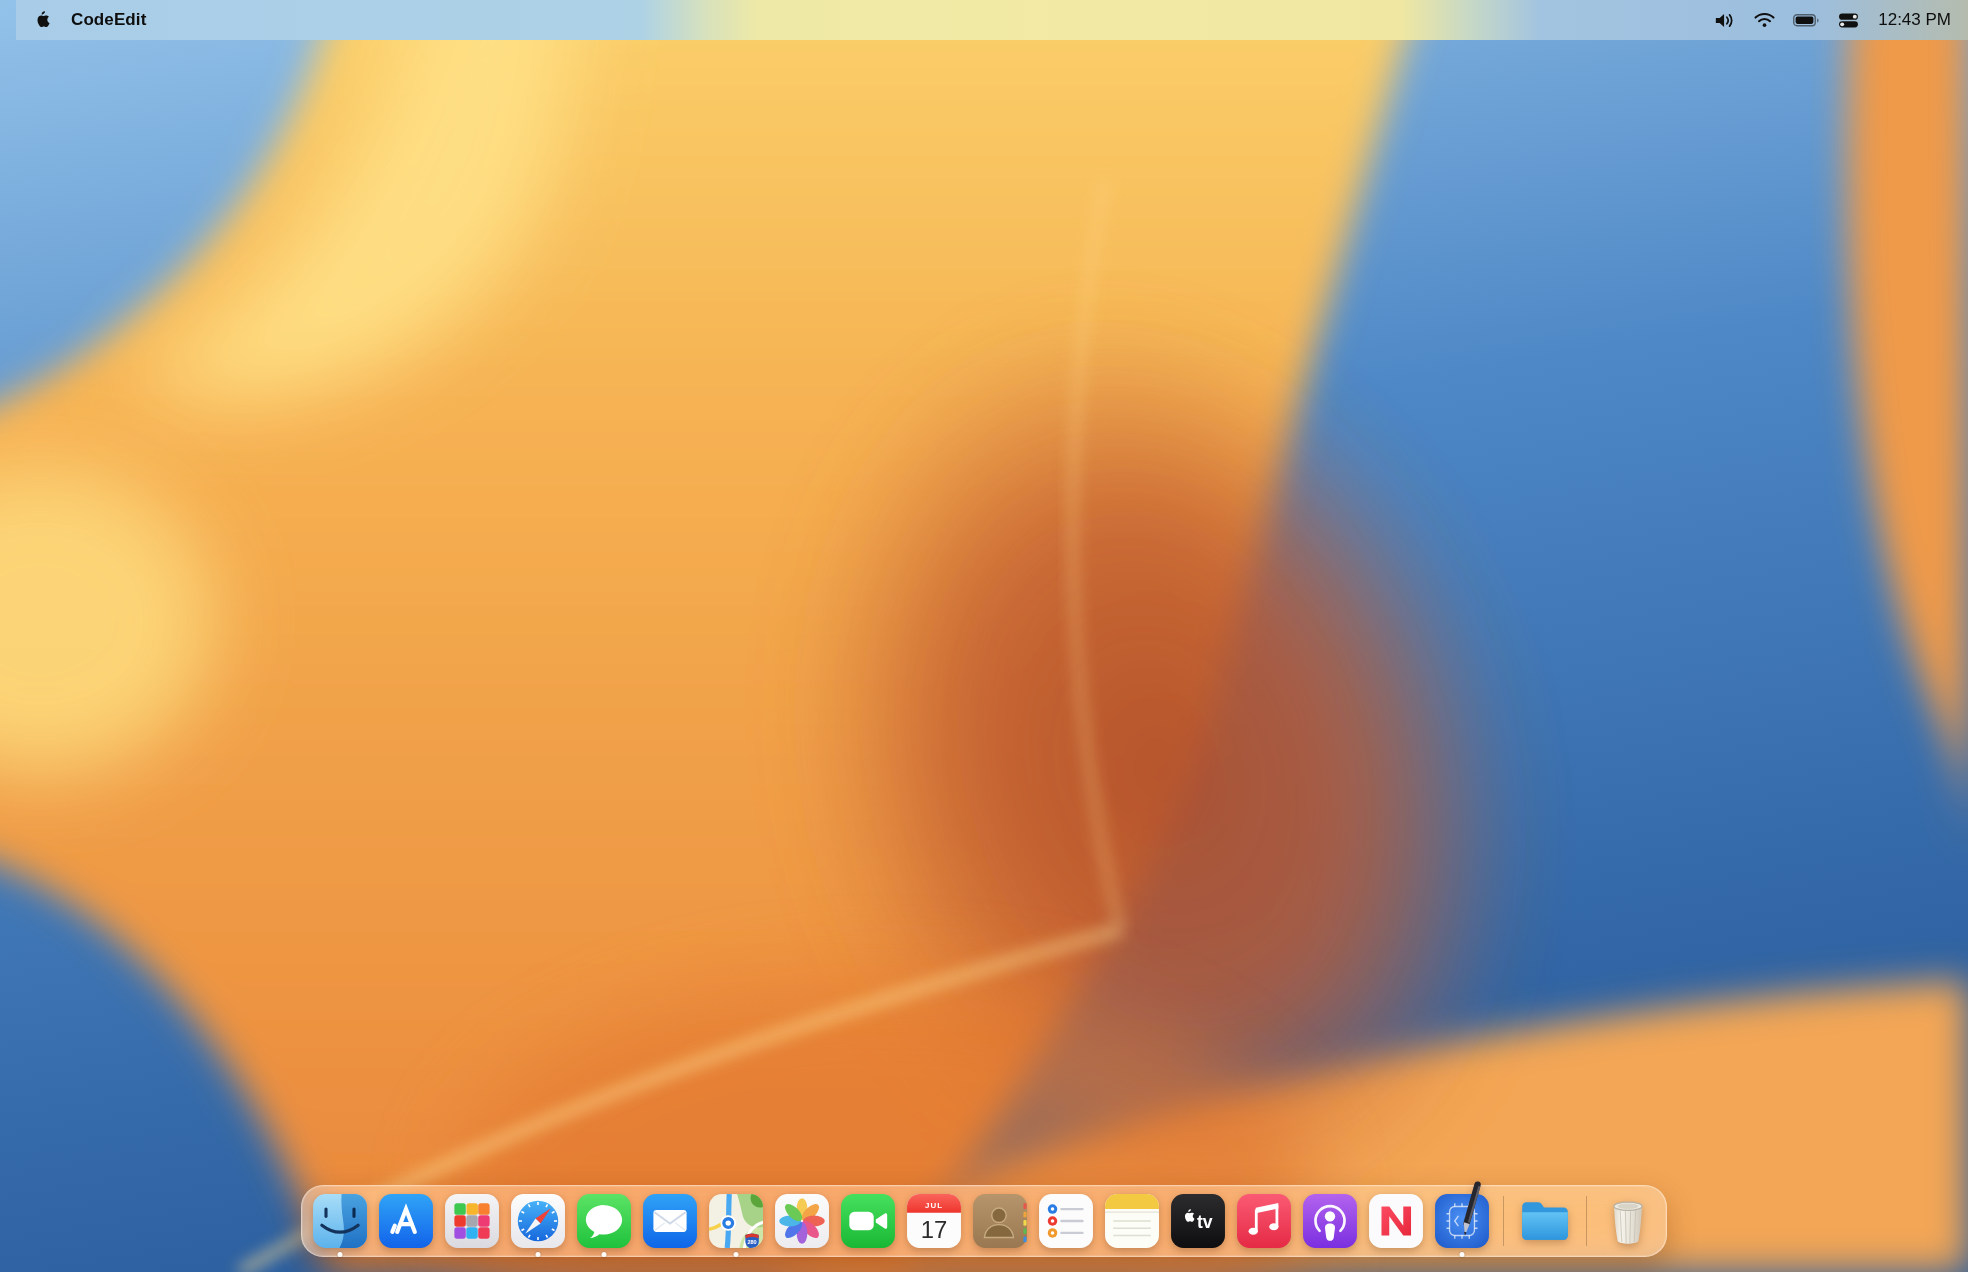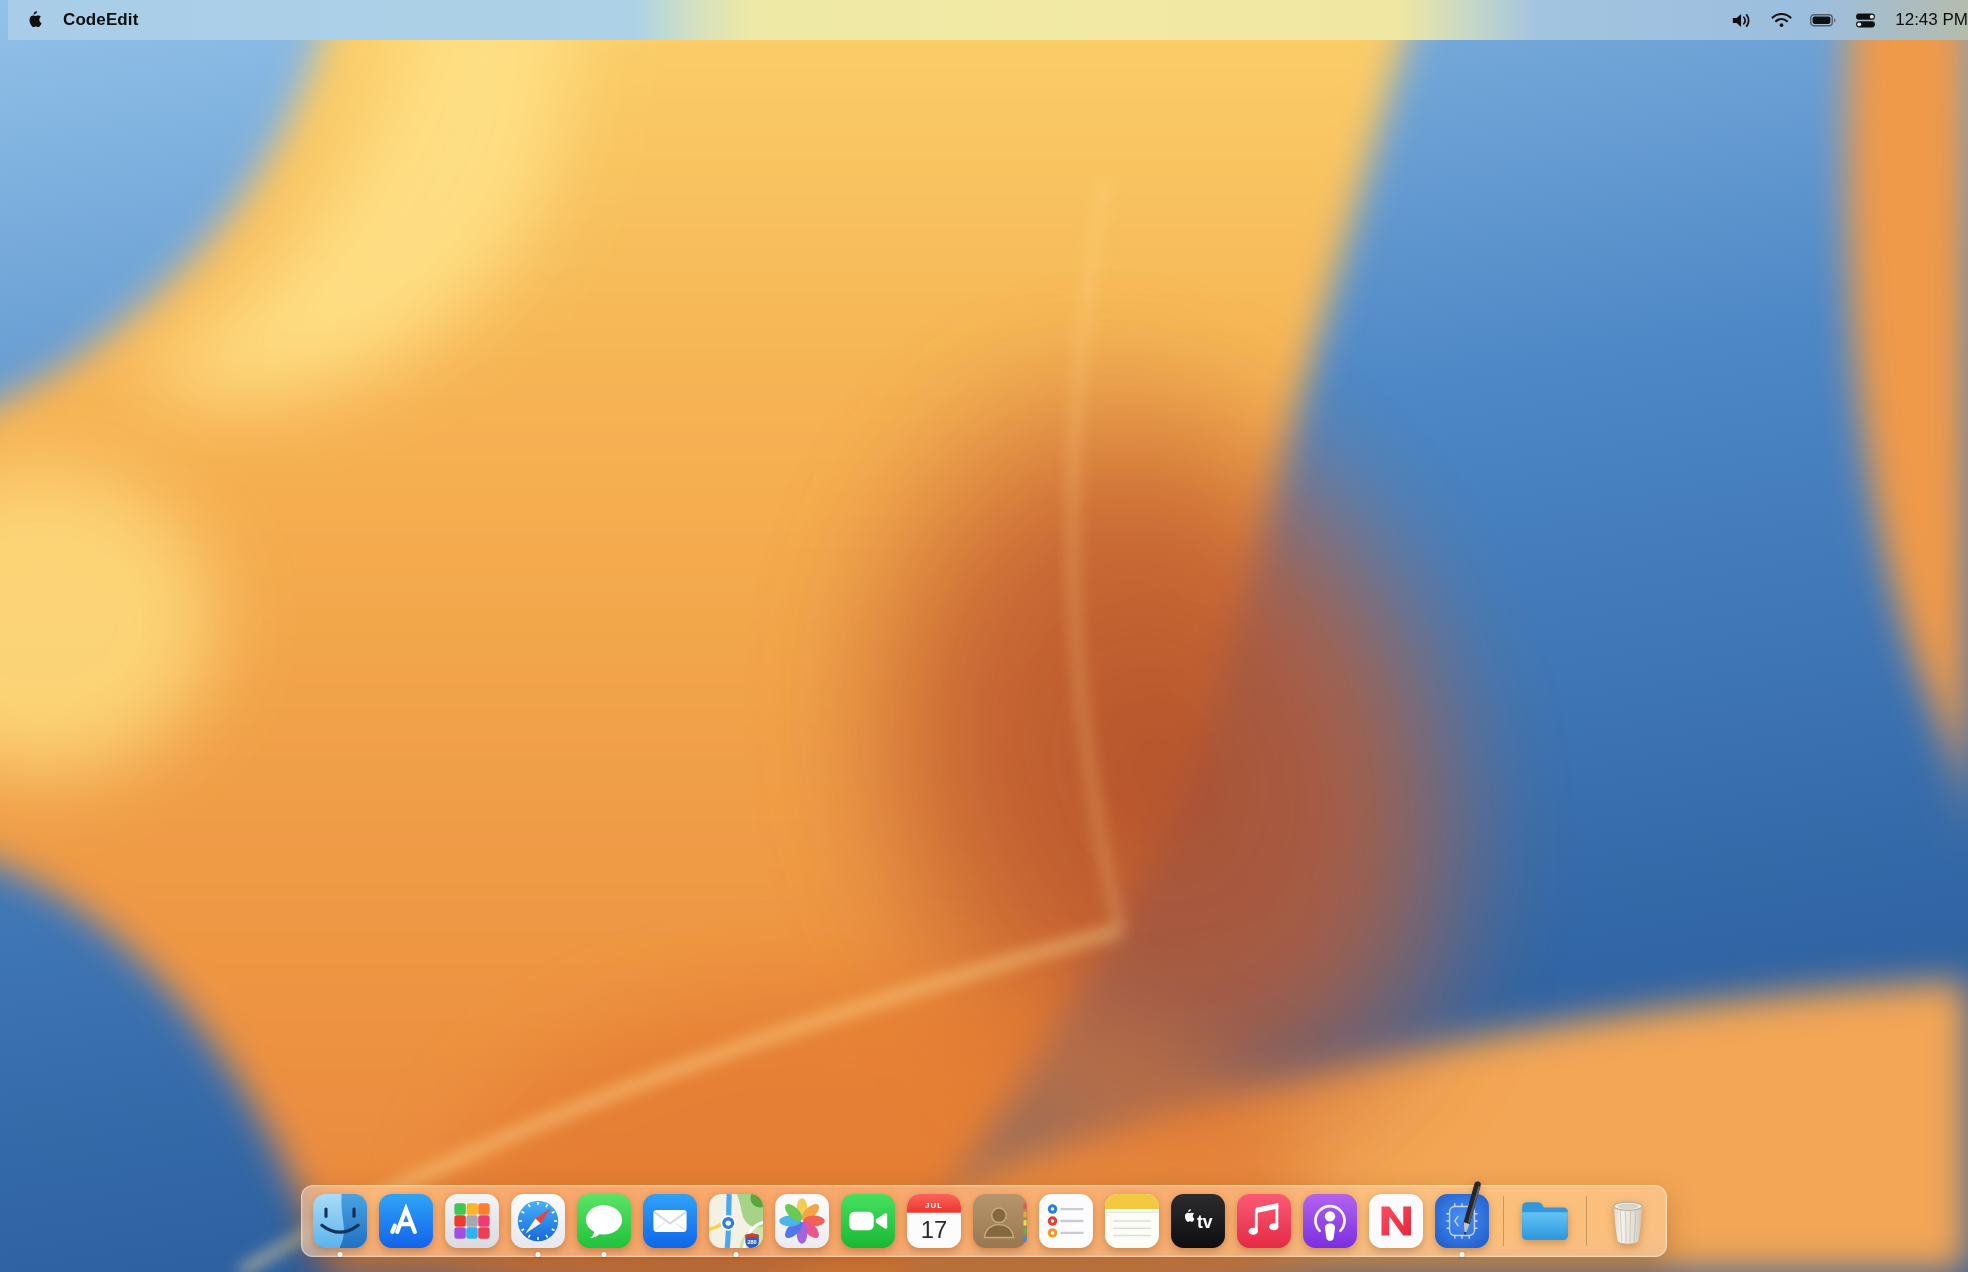--- a/index.html
+++ b/index.html
@@ -1,36 +1,36 @@
 <!DOCTYPE html>
 <html><head>
 <meta charset="utf-8">
 <style>
   html,body{margin:0;padding:0}
   body{width:1968px;height:1272px;position:relative;overflow:hidden;
        font-family:"Liberation Sans","DejaVu Sans",sans-serif;background:#4e88c6}
   .wallpaper{position:absolute;inset:0;display:block}
 
   
-  .menu-bar{position:absolute;top:0;left:8px;right:0;height:40px;z-index:20;
+  .menu-bar{position:absolute;top:0;left:16px;right:0;height:40px;z-index:20;
     display:flex;align-items:center;color:#0e0e0e;font-size:17px;
     background:linear-gradient(90deg,#a9cde8 0%,#add2e6 32%,#d9e2bb 35.5%,#eee9a6 38%,
       #f2eaa4 55%,#efe7a2 71%,#c6d8c6 74.5%,#a3c4e0 78%,#9cbede 92%,#b5bcae 100%);}
   .mb-apple{margin-left:19px;display:flex;align-items:center}
   .mb-apple svg{display:block}
   .app-name{font-weight:700;margin-left:21px;letter-spacing:.1px}
   .menus{display:flex;list-style:none;margin:0;padding:0;margin-left:9px;font-weight:500}
   .menus li{padding:0 13px;white-space:nowrap}
-  .status{margin-left:auto;display:flex;align-items:center;gap:18px;}
+  .status{margin-left:auto;display:flex;align-items:center;gap:18px;padding-right:17px}
   .status .s-icon{display:flex;align-items:center}
   .time{font-weight:500;margin-left:1px}
 
   
   .dock{position:absolute;left:50%;bottom:15px;transform:translateX(-50%);height:70px;
-    display:flex;align-items:center;gap:10px;padding:0 10px;border-radius:12px;
+    display:flex;align-items:center;gap:10px;padding:0 10px;border-radius:22px;
     background:rgba(250,228,212,.45);border:1px solid rgba(255,255,255,.42);
     box-shadow:0 12px 30px rgba(96,42,8,.30), inset 0 0 0 1px rgba(255,255,255,.12);
     backdrop-filter:blur(28px) saturate(1.5);z-index:15}
   .dock-item{position:relative;width:56px;height:56px;flex:0 0 auto}
   .app-icon svg{display:block;overflow:visible;filter:drop-shadow(0 3px 4px rgba(70,25,0,.28))}
   .run-dot{position:absolute;left:50%;bottom:-8px;transform:translateX(-50%);
     width:5px;height:5px;border-radius:50%;background:rgba(255,255,255,.95);
     box-shadow:0 0 2px rgba(0,0,0,.35)}
   .dock-divider{width:1px;height:50px;background:rgba(70,45,30,.28);margin:0 3px;flex:0 0 auto}
 </style>

